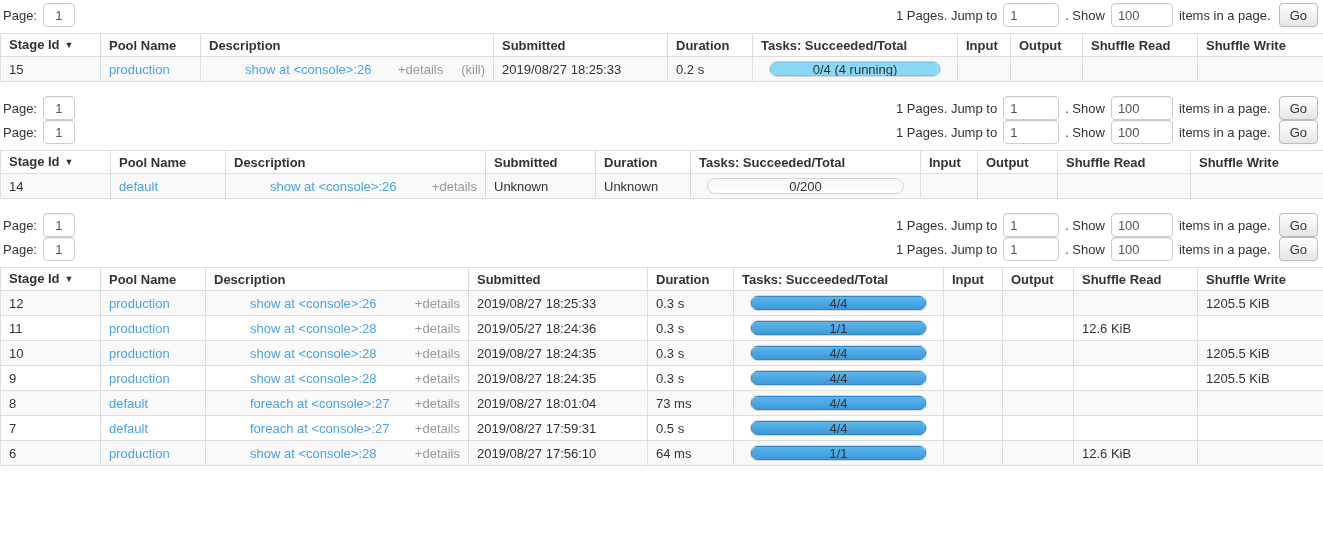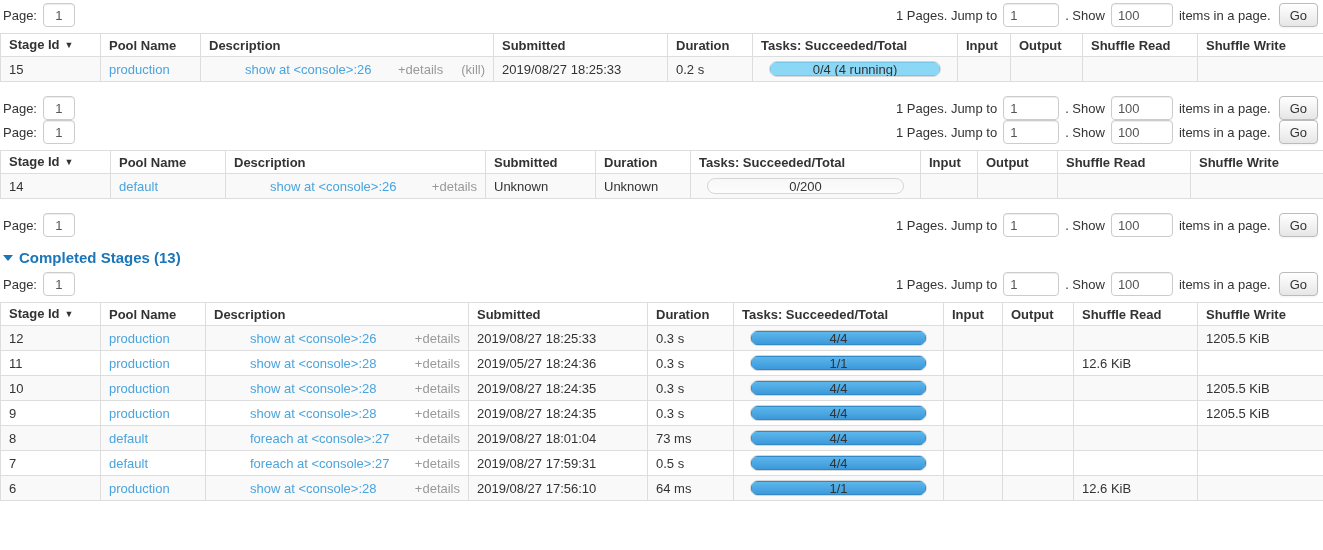--- a/index.html
+++ b/index.html
@@ -215,21 +215,20 @@
           <span>1 Pages. Jump to</span>
           <input class="pg jump" value="1" style="">
           <span>. Show</span>
           <input class="pg show" value="100" style="">
           <span>items in a page.</span>
           <button class="go-btn">Go</button>
         </div>
       </div>
     </div>
     <div class="section">
-      <h4 class="section-title not-first"><span class="tri"></span><span>Completed Stages (13)</span></h4>
       <div class="page-row">
         <div class="page-left">
           <span>Page:</span>
           <input class="pg" value="1" style="">
         </div>
         <div class="page-right">
           <span>1 Pages. Jump to</span>
           <input class="pg jump" value="1" style="">
           <span>. Show</span>
           <input class="pg show" value="100" style="">

